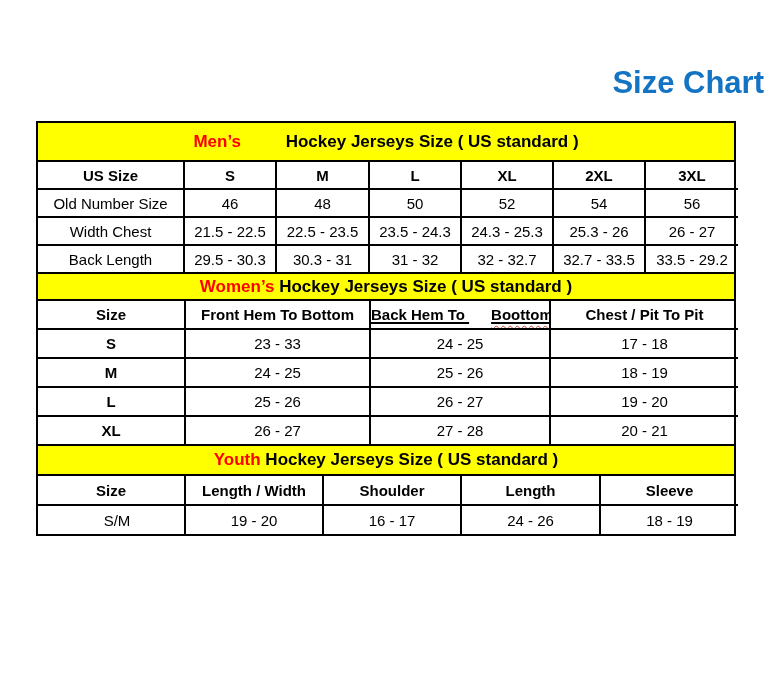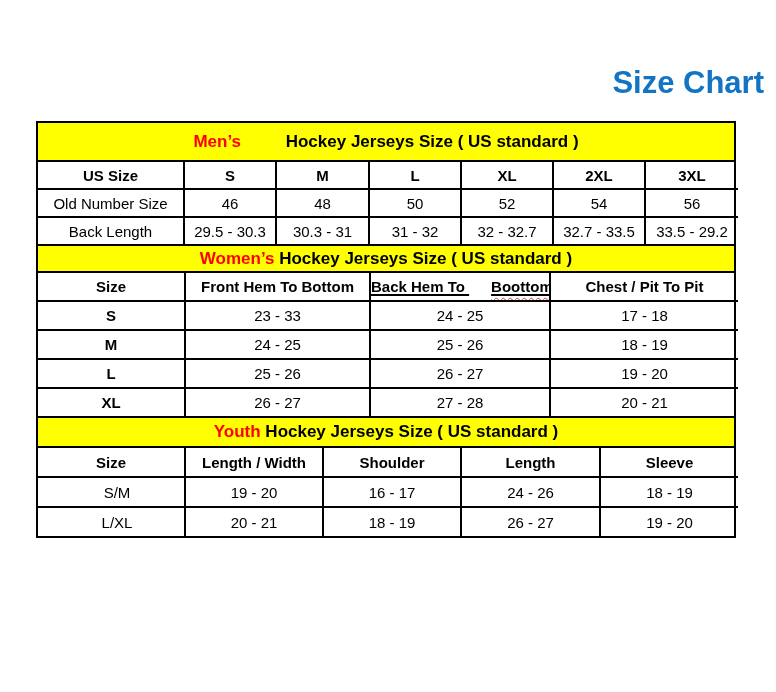--- a/index.html
+++ b/index.html
@@ -94,20 +94,29 @@
           <tr>
             <th>Old Number Size</th>
             <td>46</td>
             <td>48</td>
             <td>50</td>
             <td>52</td>
             <td>54</td>
             <td>56</td>
           </tr>
           <tr>
+            <th>Width Chest</th>
+            <td>21.5 - 22.5</td>
+            <td>22.5 - 23.5</td>
+            <td>23.5 - 24.3</td>
+            <td>24.3 - 25.3</td>
+            <td>25.3 - 26</td>
+            <td>26 - 27</td>
+          </tr>
+          <tr>
             <th>Back Length</th>
             <td>29.5 - 30.3</td>
             <td>30.3 - 31</td>
             <td>31 - 32</td>
             <td>32 - 32.7</td>
             <td>32.7 - 33.5</td>
             <td>33.5 - 29.2</td>
           </tr>
         </tbody>
     </table>
@@ -183,24 +192,17 @@
           </tr>
         </thead>
         <tbody>
           <tr>
             <th>S/M</th>
             <td>19 - 20</td>
             <td>16 - 17</td>
             <td>24 - 26</td>
             <td>18 - 19</td>
           </tr>
-          <tr>
-            <th>L/XL</th>
-            <td>20 - 21</td>
-            <td>18 - 19</td>
-            <td>26 - 27</td>
-            <td>19 - 20</td>
-          </tr>
         </tbody>
     </table>
   </div>
 
 </div>
 
 </body></html>

